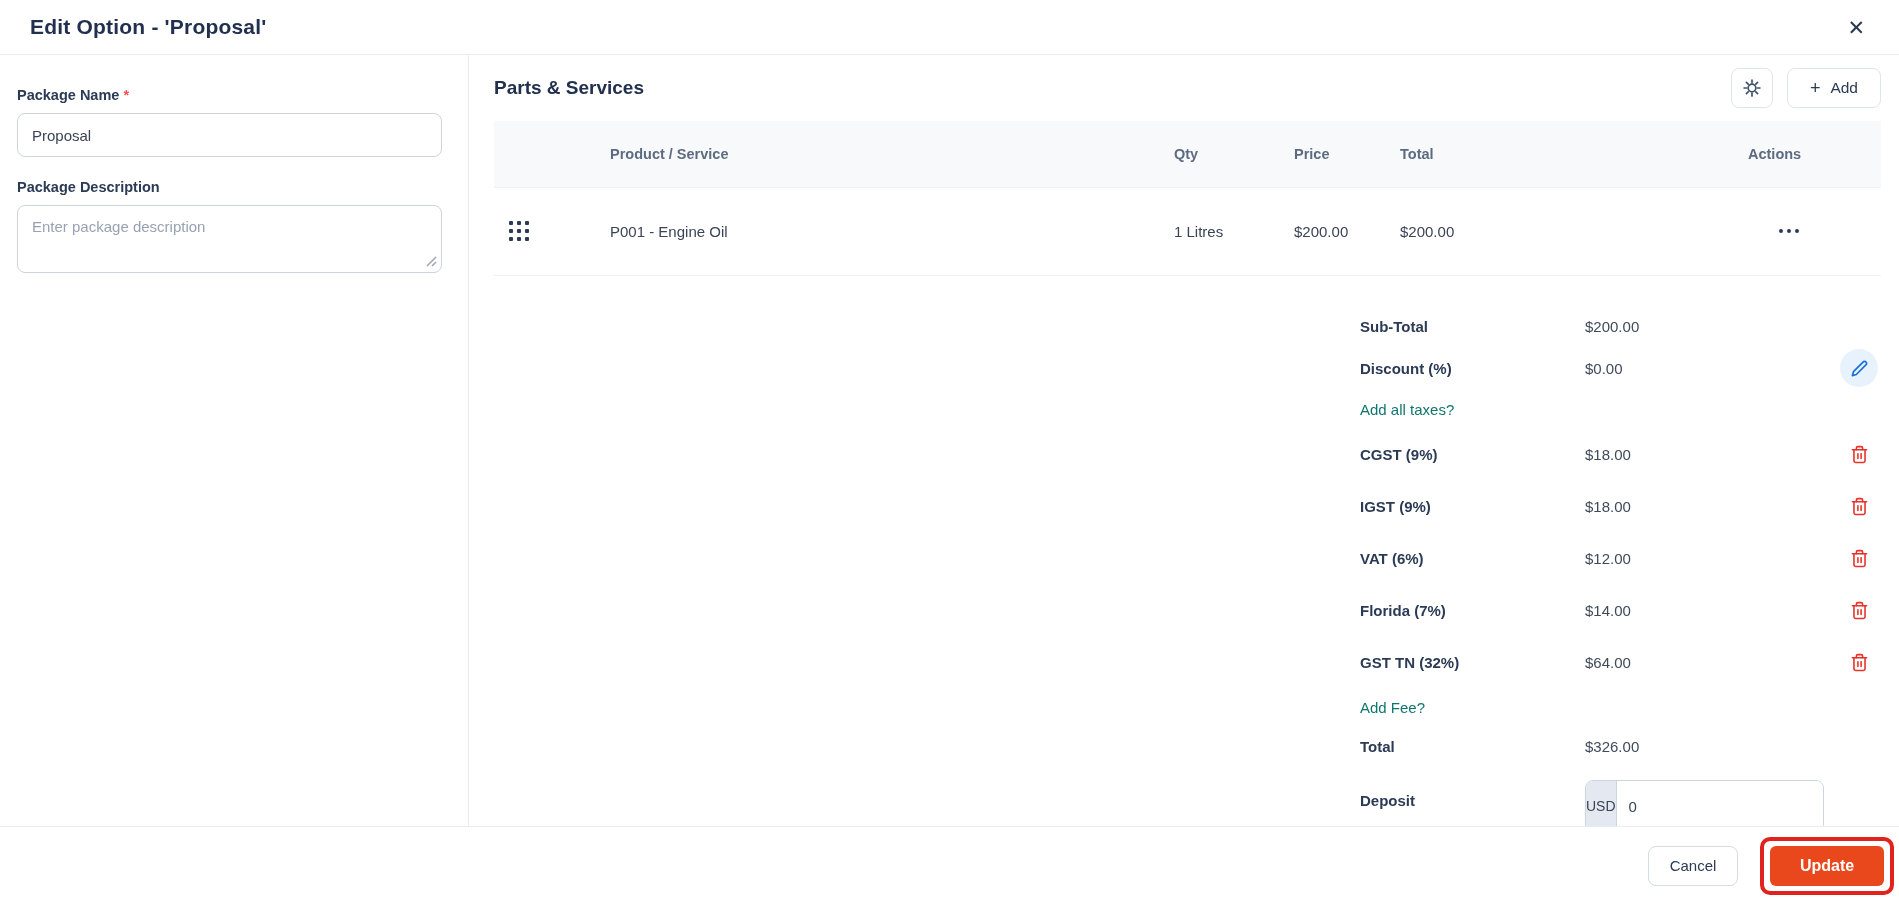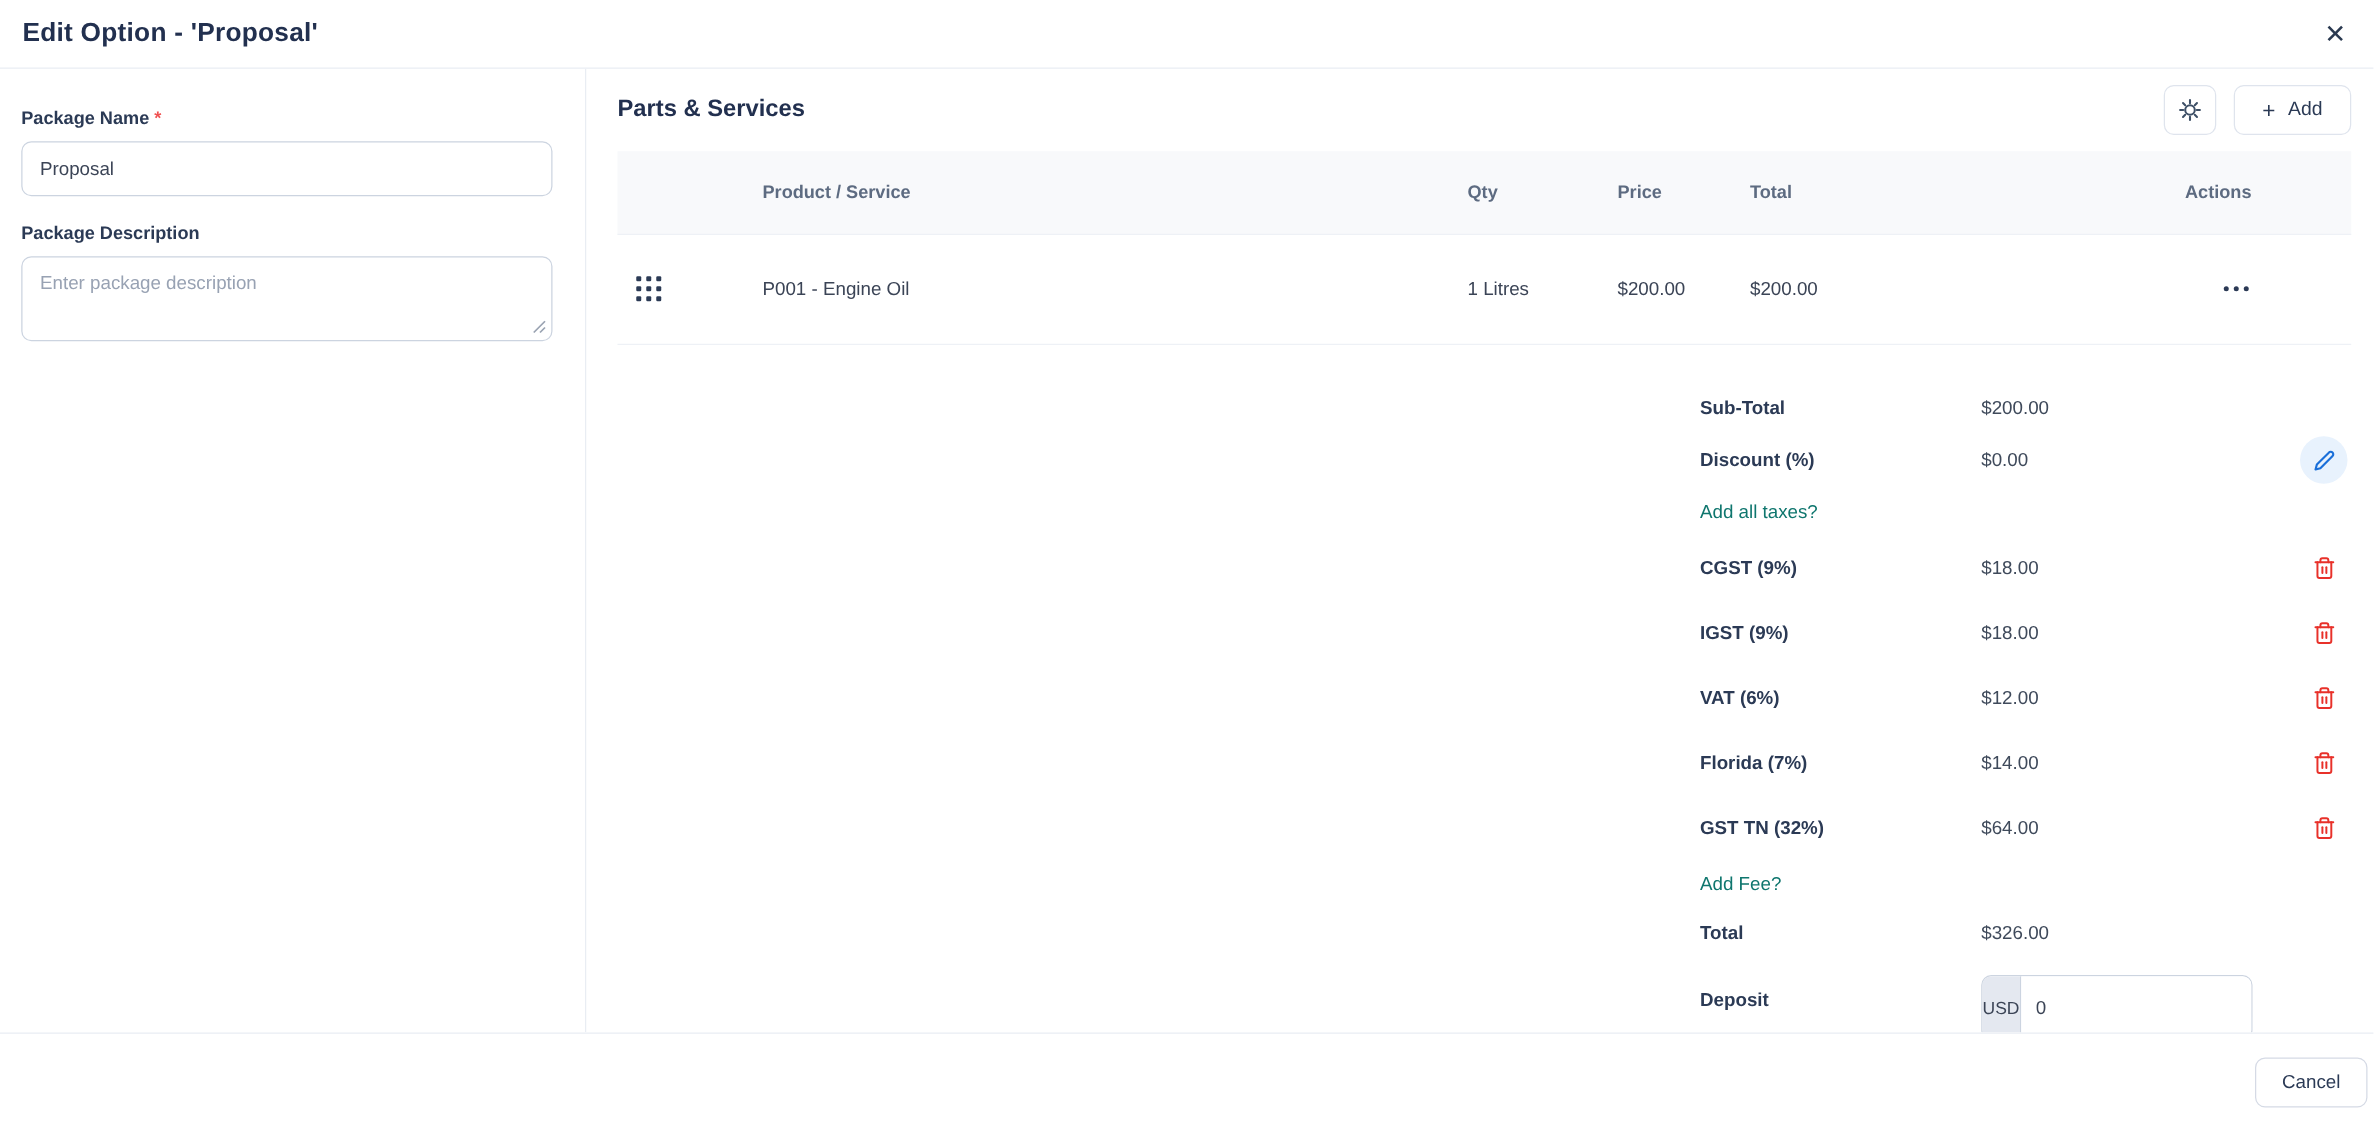--- a/index.html
+++ b/index.html
@@ -4,21 +4,21 @@
 <style>
   * { margin:0; padding:0; box-sizing:border-box; }
   html,body { background:#fff; }
   body { font-family:"Liberation Sans", sans-serif; }
 
   .modal { position:relative; width:1899px; height:904px; background:#fff; overflow:hidden;
            color:#2b3a55; display:flex; flex-direction:column; }
 
   
   .modal-header { height:55px; flex:0 0 55px; display:flex; align-items:center;
-                  justify-content:space-between; padding:0 18px; border-bottom:1px solid #e9edf3; }
+                  justify-content:space-between; padding:0 30px; border-bottom:1px solid #e9edf3; }
   .modal-title { font-size:21px; font-weight:bold; color:#22304f; letter-spacing:.2px; }
   .close-btn { background:none; border:none; cursor:pointer; font-size:21px; color:#2a3950;
                line-height:1; padding:4px; }
 
   
   .modal-body { flex:1 1 auto; display:flex; overflow:hidden; height:771px; }
 
   .left-panel { width:469px; flex:0 0 469px; border-right:1px solid #e9edf3; padding:32px 27px 0 17px; }
   .field-label { font-size:14.5px; font-weight:bold; color:#2b3a55; }
   .req { color:#f05252; margin-left:4px; font-weight:bold; }
@@ -68,21 +68,21 @@
   .s-row.h40 { height:40px; } .s-row.h44 { height:44px; } .s-row.h38 { height:38px; }
   .s-row.h52 { height:52px; } .s-row.h56 { height:60px; align-items:start; padding-top:14px; }
   .s-label { font-size:15px; font-weight:bold; color:#2b3a55; }
   .s-value { font-size:15px; color:#3f4a5b; }
   .s-link { font-size:15px; color:#0f766e; cursor:pointer; }
   .icon-cell { display:flex; justify-content:center; }
   .edit-bubble { width:38px; height:38px; border-radius:50%; background:#e8f2fd; border:none;
                  display:flex; align-items:center; justify-content:center; cursor:pointer; }
   .trash-btn { background:none; border:none; cursor:pointer; display:flex; padding:2px; }
 
-  .deposit-group { display:flex; width:217px; height:52px; border:1px solid #ccd4e0; border-radius:8px;
+  .deposit-group { display:flex; width:239px; height:52px; border:1px solid #ccd4e0; border-radius:8px;
                    overflow:hidden; background:#fff; }
   .deposit-cur { width:48px; background:#e4e8f0; border-right:1px solid #ccd4e0; display:flex;
                  align-items:center; justify-content:center; font-size:14px; color:#3b4456; }
   .deposit-input { flex:1; border:none; outline:none; padding:0 12px; font-size:15px; color:#3b4456;
                    font-family:"Liberation Sans", sans-serif; }
 
   
   .modal-footer { height:78px; flex:0 0 78px; border-top:1px solid #e9edf3; display:flex;
                   align-items:center; justify-content:flex-end; gap:22px; padding-right:5px; background:#fff; }
   .cancel-btn { width:90px; height:40px; background:#fff; border:1px solid #d5dae5; border-radius:8px;
@@ -307,15 +307,18 @@
           </div>
           <div class="icon-cell"></div>
         </div>
 
       </div>
     </div>
   </div>
 
   <div class="modal-footer">
     <button class="cancel-btn">Cancel</button>
+    <div class="update-annot">
+      <button class="update-btn">Update</button>
+    </div>
   </div>
 
 </div>
 
 </body></html>

